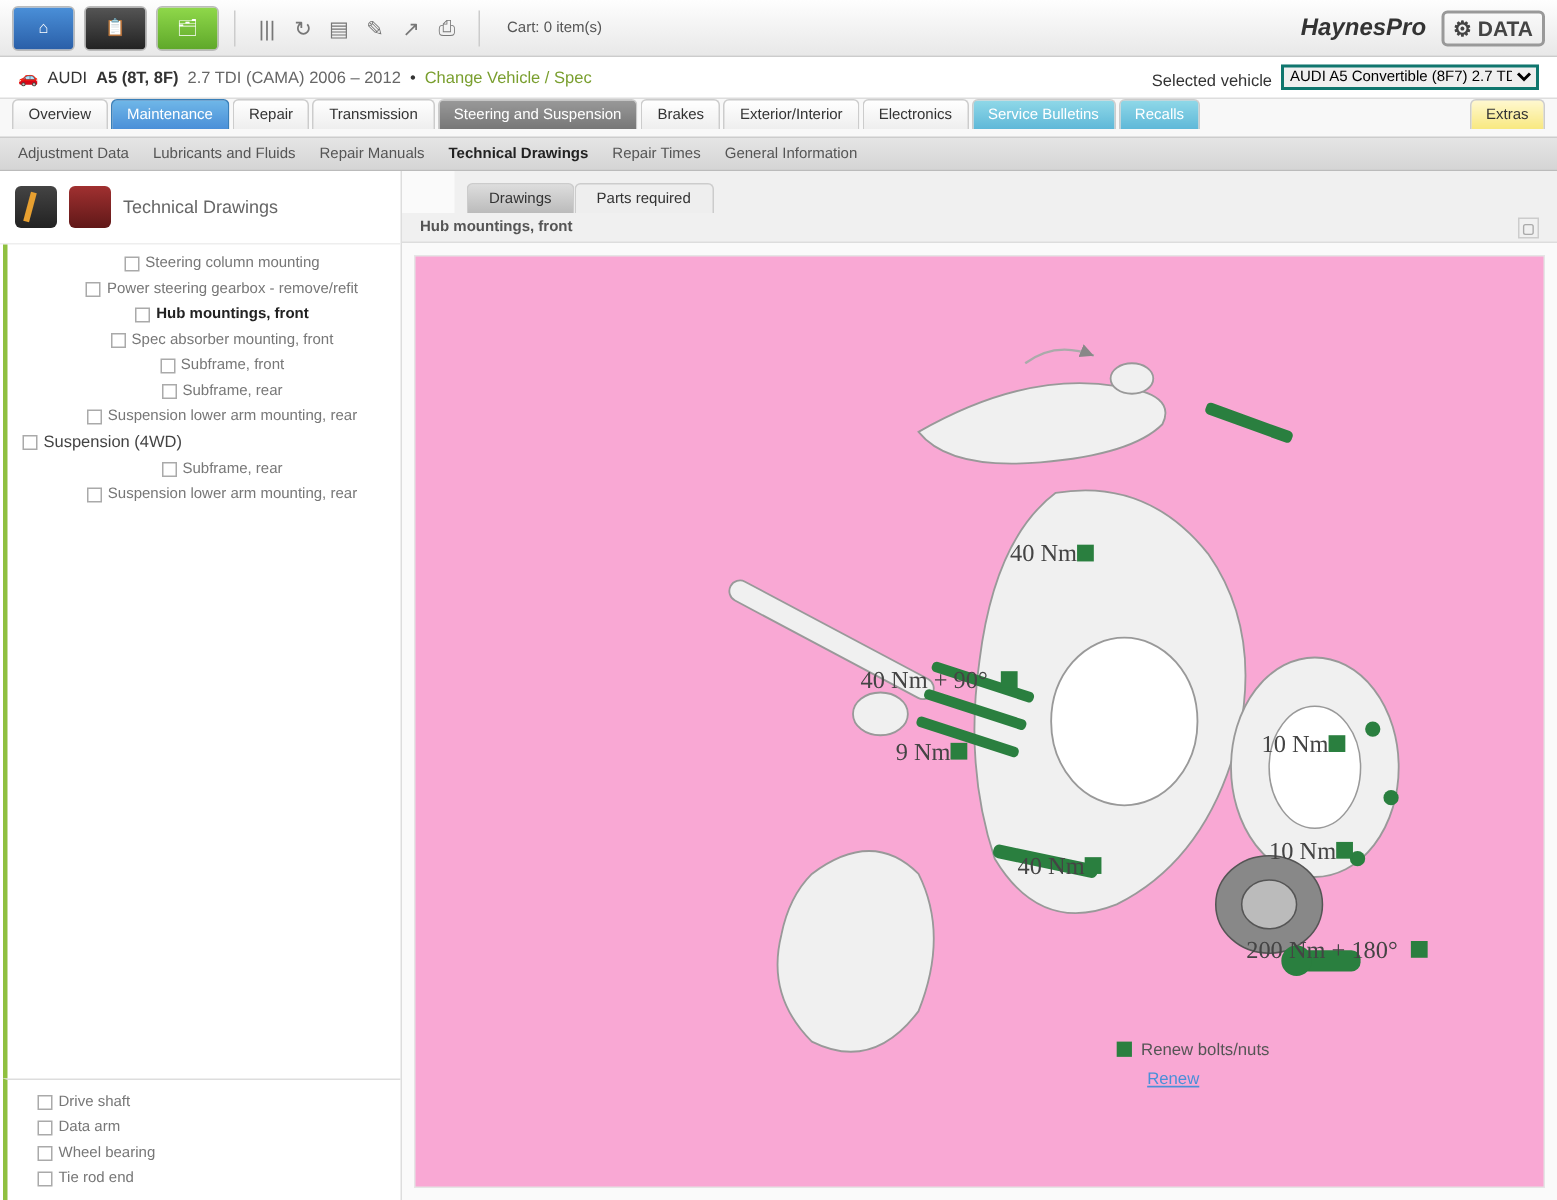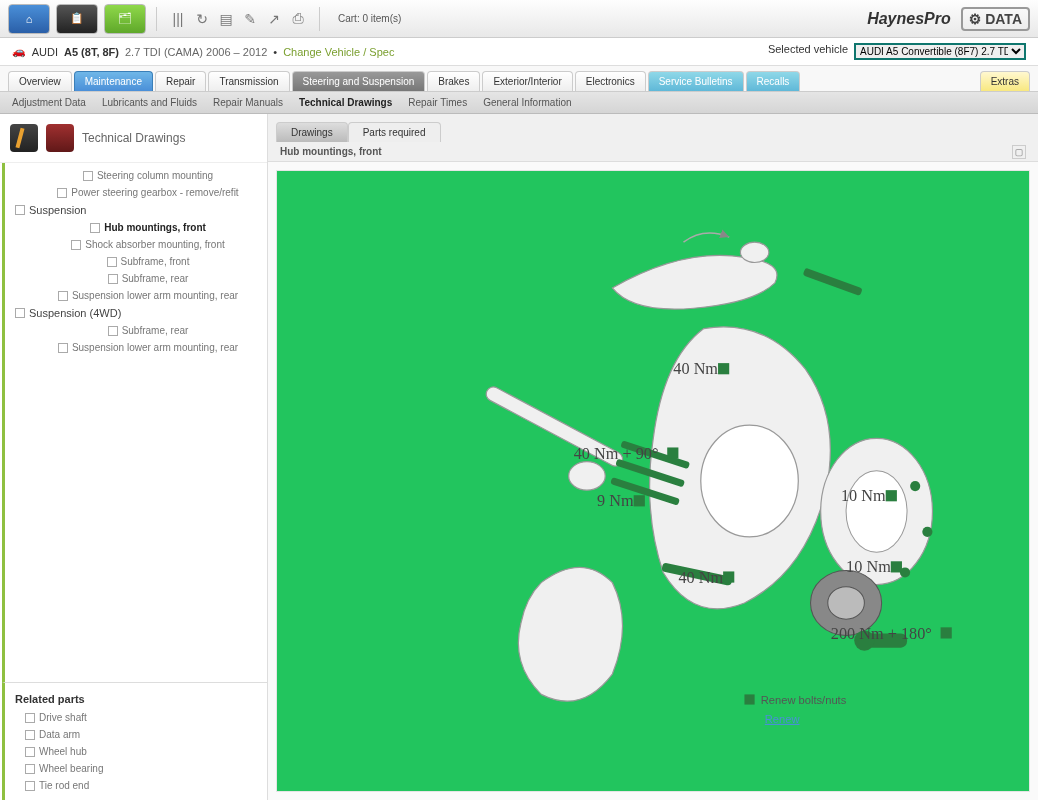--- a/index.html
+++ b/index.html
@@ -16,24 +16,24 @@
 .cart-area { margin-left:8px; font-size:10px; color:#555; }
 .brand { margin-left:auto; display:flex; align-items:center; gap:10px; }
 .brand-logo { font-weight:bold; font-style:italic; font-size:16px; color:#333; }
 .brand-data { font-weight:bold; font-size:14px; color:#444; border:2px solid #999; padding:2px 6px; border-radius:4px; }
 
 .vehicle-bar { height: 28px; background: #fff; border-bottom:1px solid #ddd; display:flex; align-items:center; padding: 0 12px; gap:6px; font-size:11px; }
 .vehicle-bar .car-icon { color:#888; }
 .vehicle-bar .make { font-weight:bold; }
 .vehicle-bar .years { color:#666; }
 .vehicle-bar .change-link { color:#7a9f2f; cursor:pointer; }
-.vehicle-bar .right { margin-left:auto; display:flex; align-items:flex-start; gap:6px; }
+.vehicle-bar .right { margin-left:auto; display:flex; align-items:flex-end; gap:6px; }
 .vehicle-bar select { width:172px; font-size:10px; border:2px solid #0f766e; }
 
-.tab-row { height: 26px; background:#f8f8f8; display:flex; align-items:flex-end; padding:0 8px; gap:2px; border-bottom:1px solid #ccc; }
+.tab-row { height: 26px; background:#f8f8f8; display:flex; align-items:flex-start; padding:0 8px; gap:2px; border-bottom:1px solid #ccc; }
 .tab { padding: 4px 10px; border:1px solid #ccc; border-bottom:none; border-radius:4px 4px 0 0; background:linear-gradient(#fff,#eee); font-size:10px; cursor:pointer; }
 .tab.active-blue { background:linear-gradient(#6fb7e8,#4a8fd8); color:#fff; border-color:#3a7fb8; }
 .tab.active-grey { background:linear-gradient(#999,#777); color:#fff; }
 .tab.active-cyan { background:linear-gradient(#8fd8e8,#5fb8d8); color:#fff; }
 .tab.yellow { background:linear-gradient(#fff8d0,#f8e880); margin-left:auto; }
 
 .subtab-row { height: 22px; background:linear-gradient(#e5e5e5,#d5d5d5); display:flex; align-items:center; padding:0 12px; gap:16px; font-size:10px; border-bottom:1px solid #bbb; }
 .subtab { color:#555; cursor:pointer; }
 .subtab.active { font-weight:bold; color:#222; }
 
@@ -50,27 +50,27 @@
 .tree-group { font-size:11px; color:#444; padding:3px 10px; cursor:pointer; display:flex; align-items:center; gap:4px; }
 .tree-item { font-size:10px; color:#777; padding:3px 6px 3px 28px; cursor:pointer; display:flex; align-items:center; gap:4px; border-left:2px solid transparent;justify-content:center; }
 .tree-item.active { font-weight:bold; color:#222; }
 .chk { width:10px; height:10px; border:1px solid #aaa; display:inline-block; flex-shrink:0; }
 
 .related-panel { border-top:1px solid #ddd; padding:6px 0; border-left:3px solid #8fc040; margin-left:2px; }
 .related-title { font-weight:bold; font-size:11px; padding:4px 10px; color:#333; }
 .related-item { font-size:10px; color:#777; padding:3px 6px 3px 20px; display:flex; align-items:center; gap:4px; cursor:pointer; }
 
 .content { flex:1; background:#fafafa; display:flex; flex-direction:column; }
-.content-tabs { height:28px; display:flex; align-items:flex-end; padding:4px 8px 0; gap:0; background:#f0f0f0; }
+.content-tabs { height:28px; display:flex; align-items:flex-end; padding:4px 8px 0; gap:0; background:#f0f0f0;margin-left:35px; }
 .ctab { padding:4px 14px; border:1px solid #ccc; border-bottom:none; background:#eee; border-radius:4px 4px 0 0; font-size:10px; cursor:pointer; }
 .ctab.active { background:linear-gradient(#ddd,#bbb); color:#333; }
 .content-title-bar { height:20px; background:#f0f0f0; border-bottom:1px solid #ddd; display:flex; align-items:center; padding:0 12px; font-size:10px; font-weight:bold; color:#555; }
 .content-title-bar .expand { margin-left:auto; color:#aaa; cursor:pointer; width:14px; height:14px; border:1px solid #ccc; display:flex; align-items:center; justify-content:center; font-size:9px; }
 
-.diagram-area { flex:1; background:#22c55e; margin:8px; border:1px solid #e5e5e5; position:relative; overflow:hidden; }
+.diagram-area { flex:1; background:#f9a8d4; margin:8px; border:1px solid #e5e5e5; position:relative; overflow:hidden; }
 .diagram-svg { width:100%; height:100%; }
 .torque-label { font-family: Georgia, serif; font-size:16px; fill:#444; }
 .torque-cube { fill:#2a7f3f; }
 .part-line { stroke:#aaa; stroke-width:1.5; fill:none; }
 .part-fill { fill:#f0f0f0; stroke:#999; stroke-width:1.2; }
 .bolt-green { fill:#2a7f3f; }
 .legend-text { font-size:11px; fill:#555; }
 .legend-link { font-size:11px; fill:#4a8fd8; text-decoration:underline; cursor:pointer; }
 </style>
 </head>
@@ -151,31 +151,27 @@
     </div>
     <div class="tree" id="tree">
         <div class="tree-item">
           <span class="chk"></span>
           <span>Steering column mounting</span>
         </div>
         <div class="tree-item">
           <span class="chk"></span>
           <span>Power steering gearbox - remove/refit</span>
         </div>
-        <div class="tree-group">
-          <span class="chk"></span>
-          <span>Suspension</span>
-        </div>
         <div class="tree-item active">
           <span class="chk"></span>
           <span>Hub mountings, front</span>
         </div>
         <div class="tree-item">
           <span class="chk"></span>
-          <span>Shock absorber mounting, front</span>
+          <span>Spec absorber mounting, front</span>
         </div>
         <div class="tree-item">
           <span class="chk"></span>
           <span>Subframe, front</span>
         </div>
         <div class="tree-item">
           <span class="chk"></span>
           <span>Subframe, rear</span>
         </div>
         <div class="tree-item">
@@ -189,33 +185,28 @@
         <div class="tree-item">
           <span class="chk"></span>
           <span>Subframe, rear</span>
         </div>
         <div class="tree-item">
           <span class="chk"></span>
           <span>Suspension lower arm mounting, rear</span>
         </div>
       </div>
     <div class="related-panel">
-      <div class="related-title">Related parts</div>
       <div id="related-list">
           <div class="related-item">
             <span class="chk"></span>
             <span>Drive shaft</span>
           </div>
           <div class="related-item">
             <span class="chk"></span>
             <span>Data arm</span>
-          </div>
-          <div class="related-item">
-            <span class="chk"></span>
-            <span>Wheel hub</span>
           </div>
           <div class="related-item">
             <span class="chk"></span>
             <span>Wheel bearing</span>
           </div>
           <div class="related-item">
             <span class="chk"></span>
             <span>Tie rod end</span>
           </div>
         </div>

